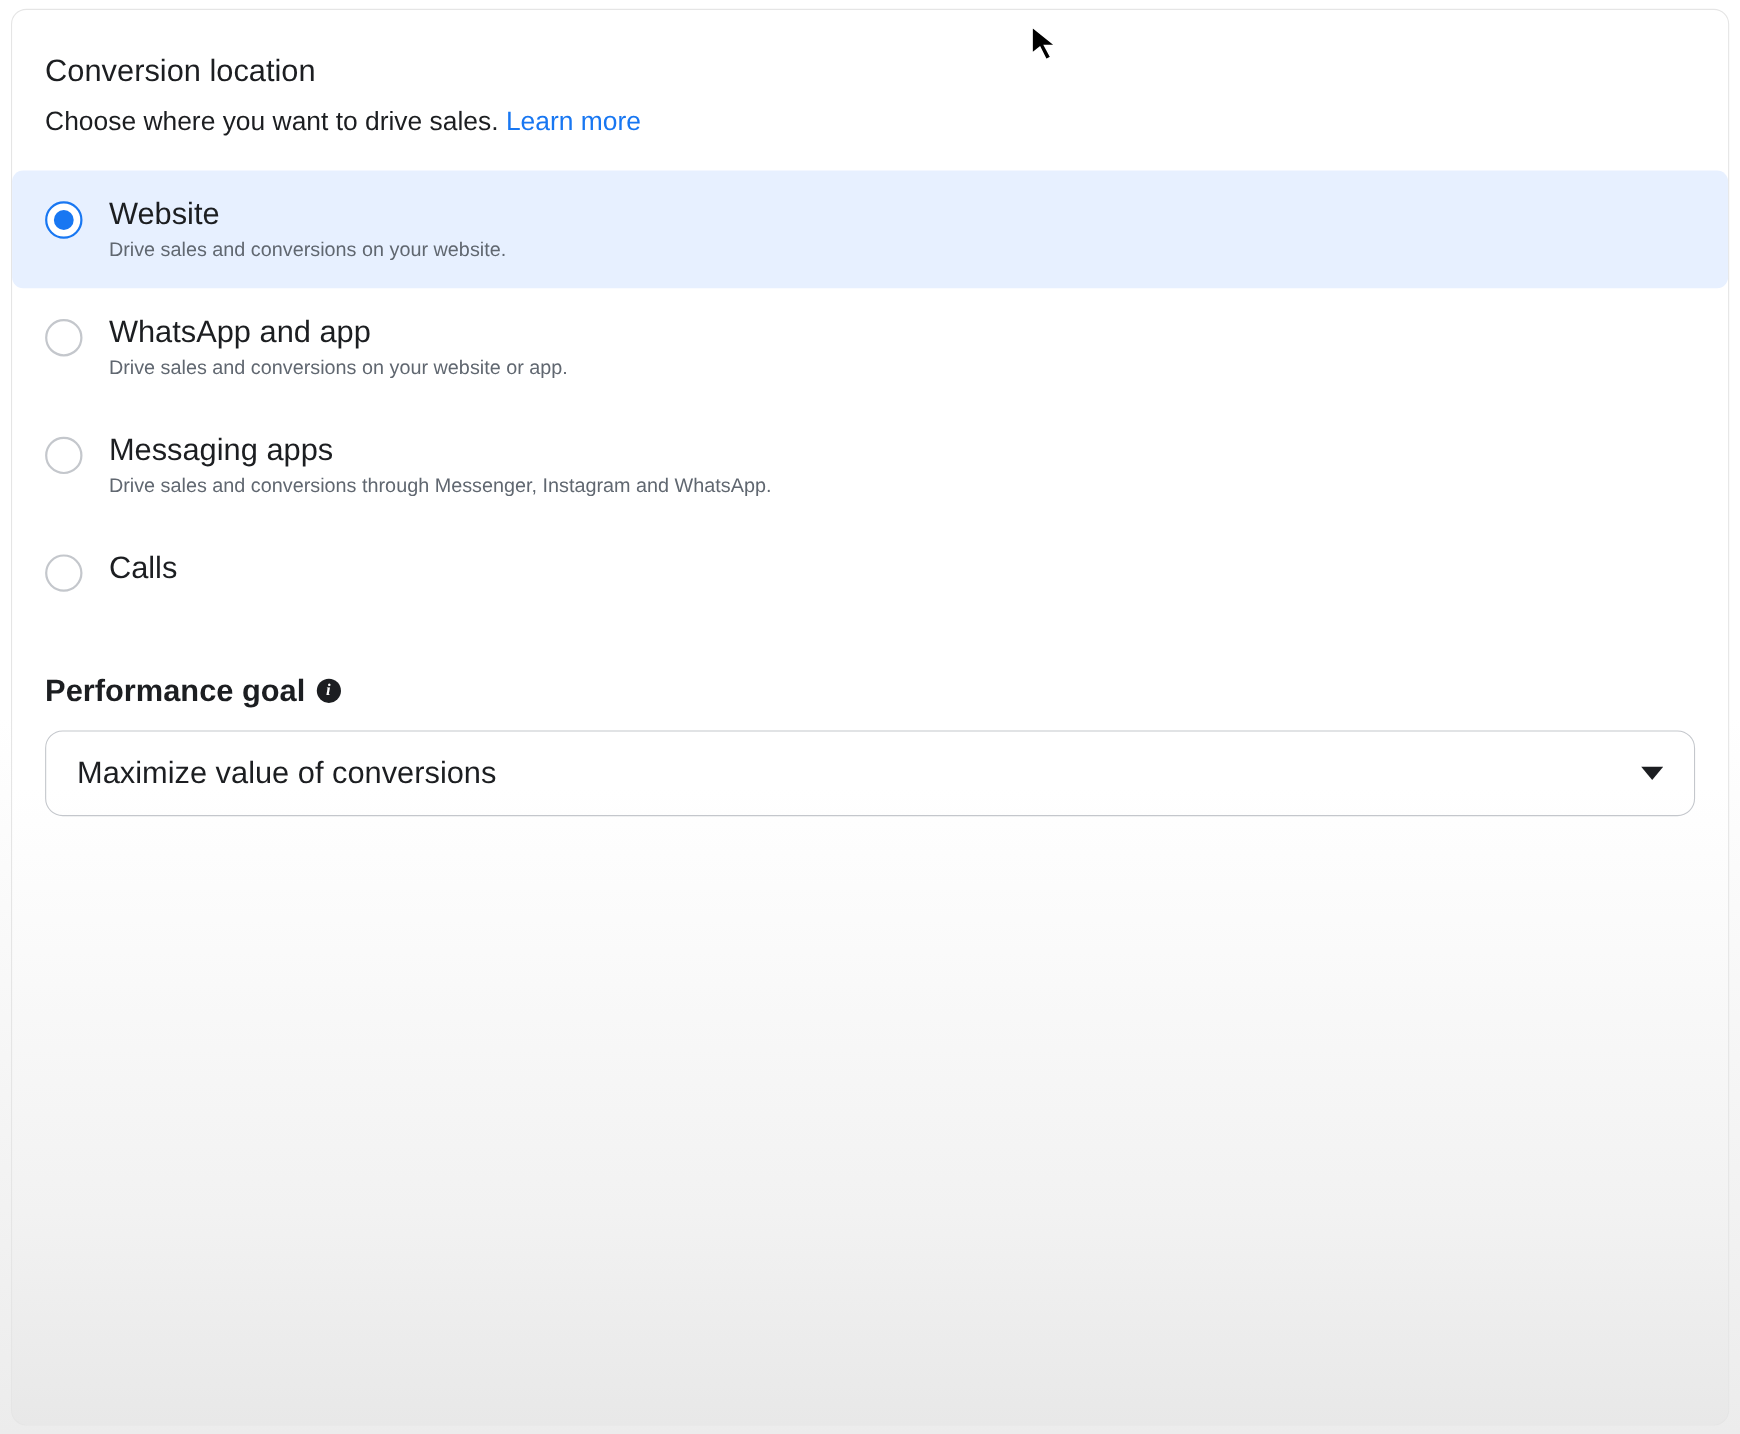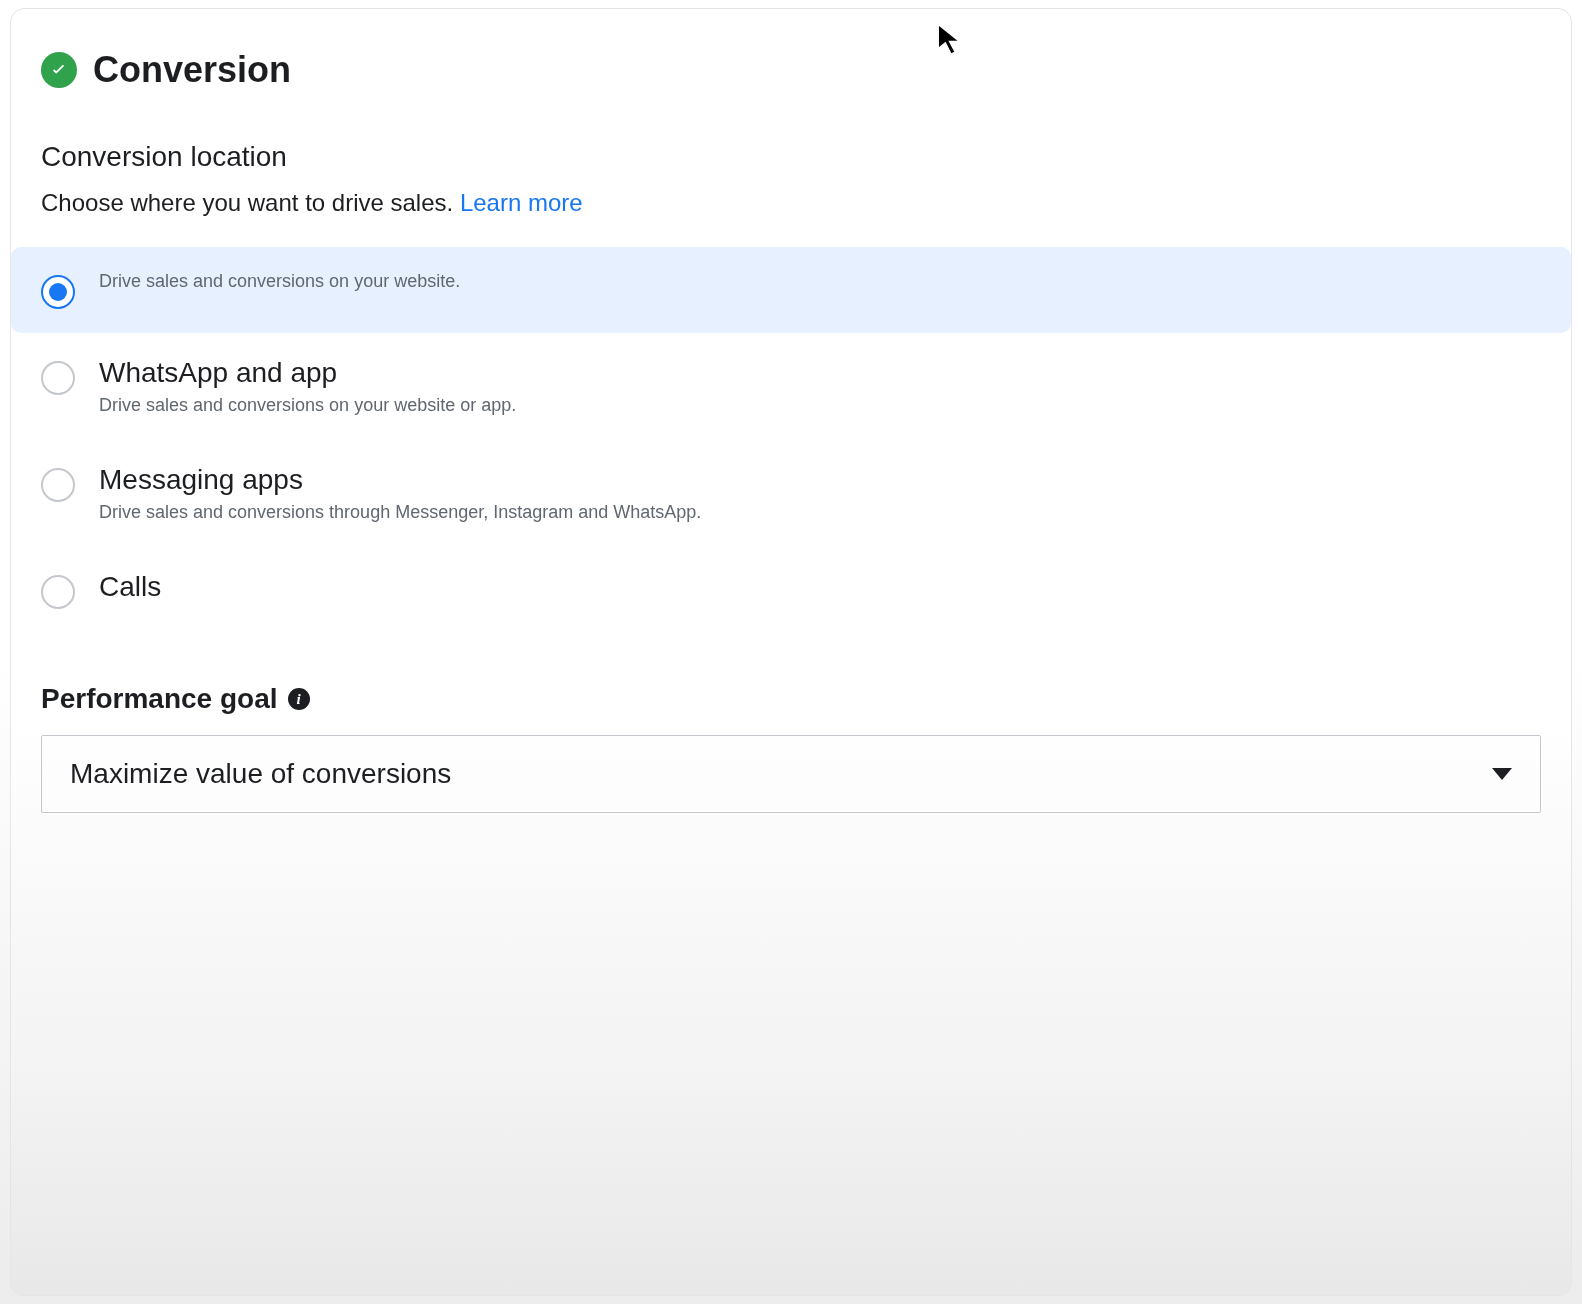--- a/index.html
+++ b/index.html
@@ -149,21 +149,21 @@
       font-style: italic;
       font-family: Georgia, serif;
       cursor: pointer;
     }
     .dropdown {
       display: flex;
       align-items: center;
       justify-content: space-between;
       padding: 22px 28px;
       border: 1px solid #c4c7cc;
-      border-radius: 2px;
+      border-radius: 16px;
       background: rgba(255,255,255,0.3);
       cursor: pointer;
       text-align: right;
     }
     .dropdown-value {
       font-size: 28px;
       color: #1c1e21;
     }
     .caret-down {
       width: 0;
@@ -187,41 +187,34 @@
 <body>
 
 <div class="container">
 
   <div class="cursor-icon">
     <svg viewBox="0 0 20 24">
         <path d="M1 1 L1 18 L6 14 L10 22 L13 20.5 L9 13 L16 13 Z" fill="#000" stroke="#fff" stroke-width="1"></path>
       </svg>
   </div>
 
-  <div class="section-header">
-    <div class="check-circle">
-      <svg viewBox="0 0 24 24">
-          <path d="M9 16.2l-3.5-3.5 1.4-1.4L9 13.4l7.1-7.1 1.4 1.4z"></path>
-        </svg>
-    </div>
-    <div class="section-title">Conversion</div>
-  </div>
 
   <div class="subsection-title">Conversion location</div>
   <div class="subsection-desc">
     <span>Choose where you want to drive sales. </span><a class="learn-more">Learn more</a>
   </div>
 
   <div class="radio-group">
 
     <div class="radio-option selected">
       <div class="radio-circle">
           <div class="radio-dot"></div>
         </div>
       <div class="radio-content">
+        <div class="radio-title">Website</div>
         <div class="radio-desc">Drive sales and conversions on your website.</div>
       </div>
     </div>
 
 
     <div class="radio-option">
       <div class="radio-circle"></div>
       <div class="radio-content">
         <div class="radio-title">WhatsApp and app</div>
         <div class="radio-desc">Drive sales and conversions on your website or app.</div>

